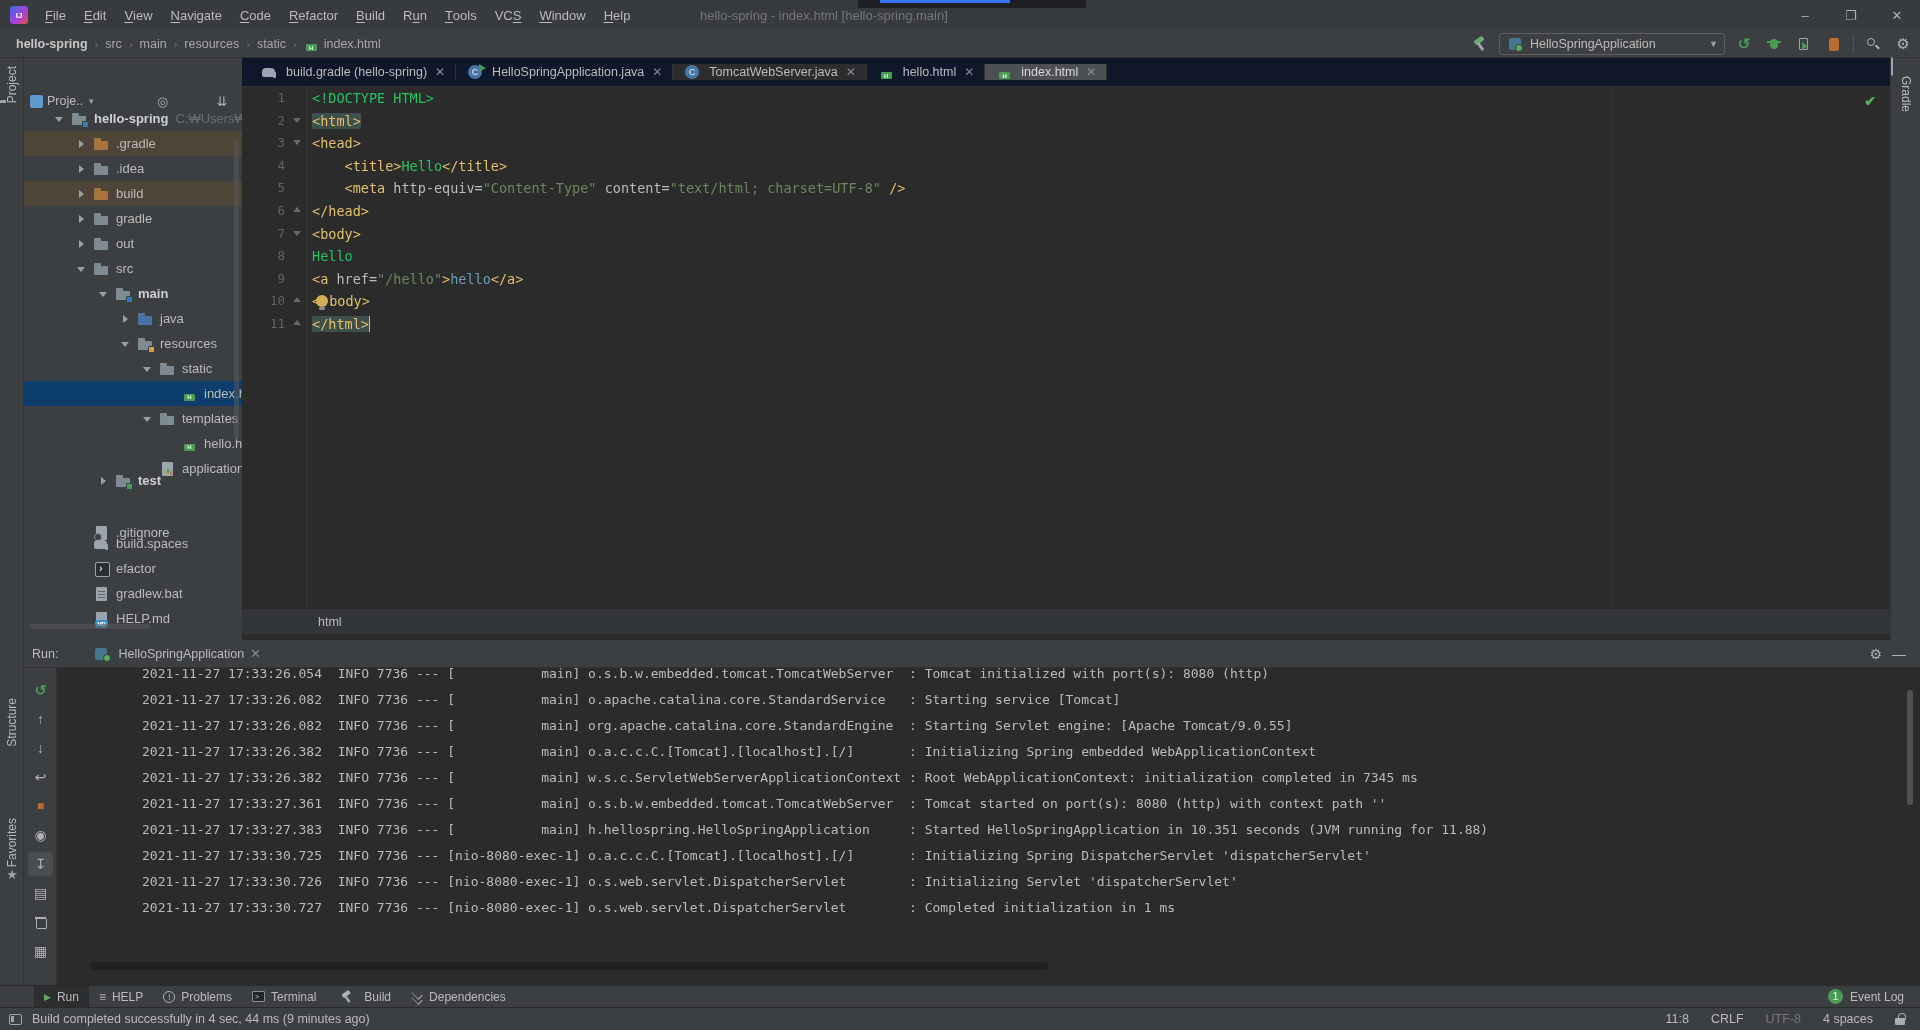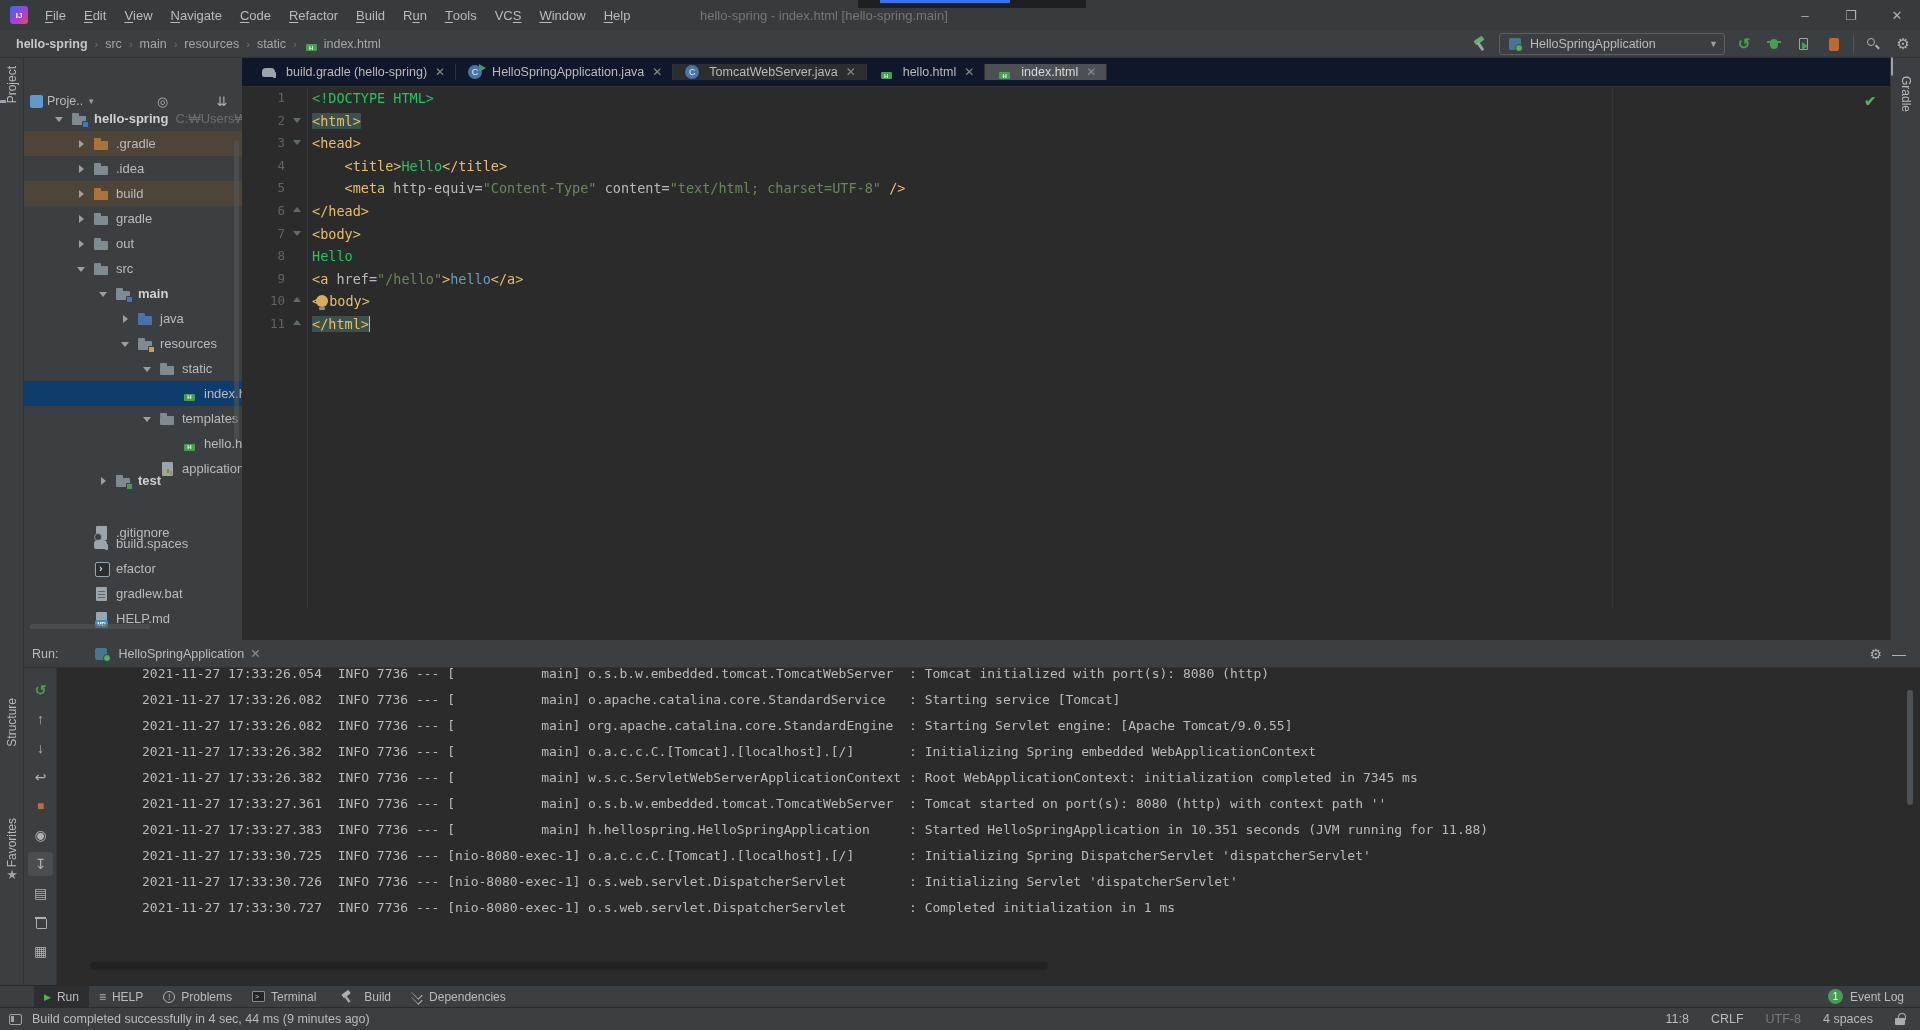--- a/index.html
+++ b/index.html
@@ -447,20 +447,23 @@
       <span class="lnum" style="top: 161.2px;">8</span>
       <span class="lnum" style="top: 183.8px;">9</span>
       <span class="lnum" style="top: 206.4px;">10</span>
       <span class="foldmark up" style="top: 208.4px;"></span>
       <span class="lnum" style="top: 229px;">11</span>
       <span class="foldmark up" style="top: 231px;"></span>
     </div>
   <div id="margin-guide"></div>
   <div id="code"><div class="cl"><span class="tx">&lt;!DOCTYPE HTML&gt;</span></div><div class="cl"><span class="tg hl">&lt;html&gt;</span></div><div class="cl"><span class="tg">&lt;head&gt;</span></div><div class="cl"><span class="tx">    </span><span class="tg">&lt;title&gt;</span><span class="tx">Hello</span><span class="tg">&lt;/title&gt;</span></div><div class="cl"><span class="tx">    </span><span class="tg">&lt;meta </span><span class="at">http-equiv=</span><span class="st">"Content-Type"</span><span class="tx"> </span><span class="at">content=</span><span class="st">"text/html; charset=UTF-8"</span><span class="tg"> /&gt;</span></div><div class="cl"><span class="tg">&lt;/head&gt;</span></div><div class="cl"><span class="tg">&lt;body&gt;</span></div><div class="cl"><span class="tx">Hello</span></div><div class="cl"><span class="tg">&lt;a </span><span class="at">href=</span><span class="st">"/hello"</span><span class="tg">&gt;</span><span class="lk">hello</span><span class="tg">&lt;/a&gt;</span></div><div class="cl"><span class="tg">&lt;</span><span class="bulb"></span><span class="tg">body&gt;</span></div><div class="cl"><span class="tg hl">&lt;/html&gt;</span><span class="caret"></span></div></div>
   <div id="insp-ok">✔</div>
+  <div id="ed-breadcrumb">
+    <span>html</span>
+  </div>
 </div>
 
 <div id="runpanel">
   <div id="run-header">
     <span id="run-label">Run:</span>
     <span id="run-tab">
       <span class="ic springrun"></span>
       <span>HelloSpringApplication</span>
       <span class="x">✕</span>
     </span>

